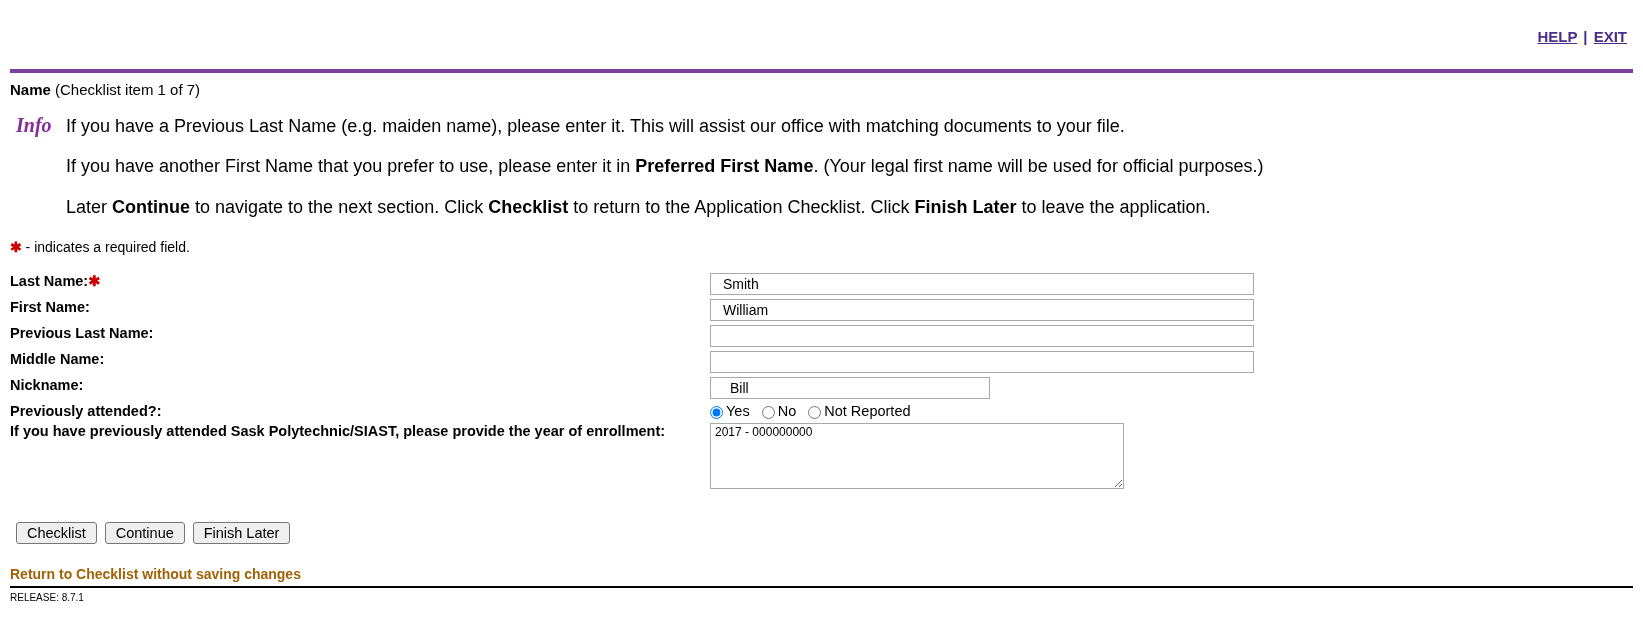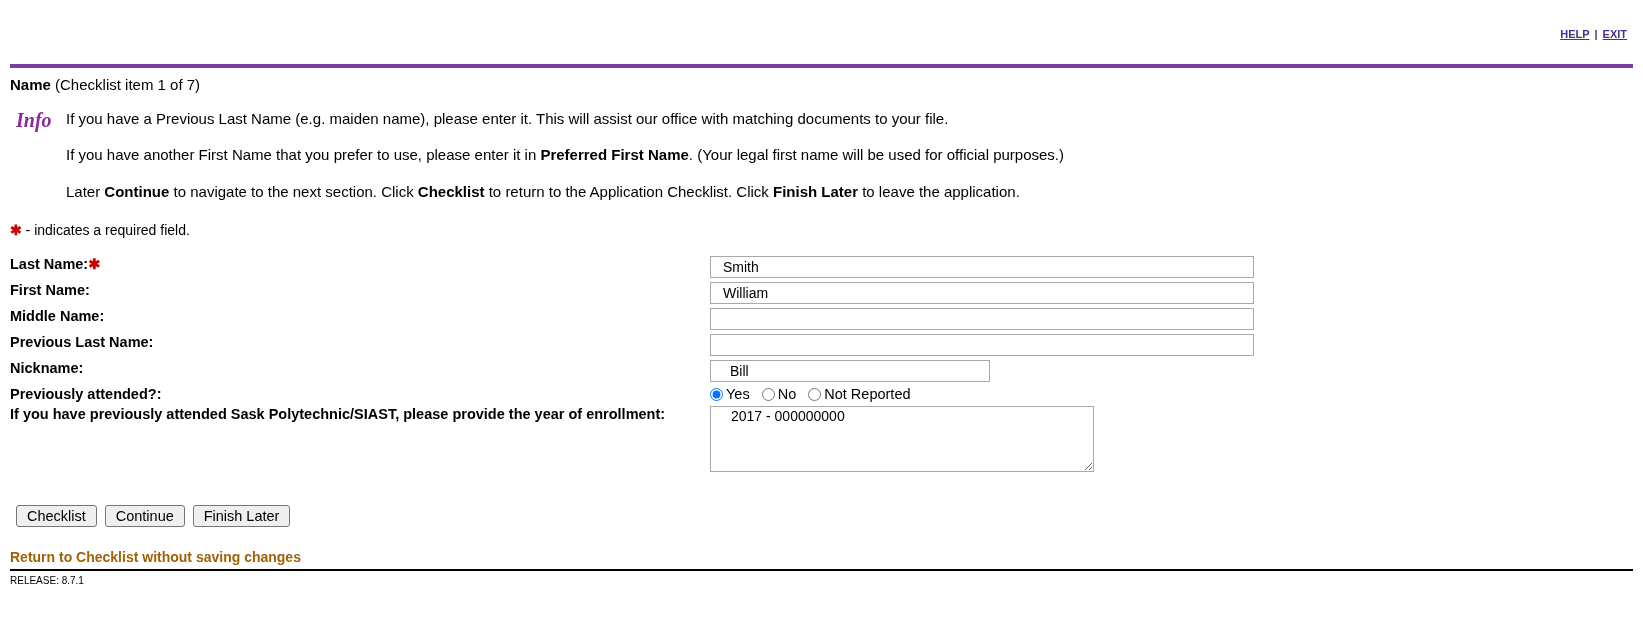--- a/index.html
+++ b/index.html
@@ -11,21 +11,21 @@
     color: #000;
   }
   .page {
     width: 1643px;
     padding: 0 10px 20px 10px;
     box-sizing: border-box;
   }
   .topbar {
     text-align: right;
     padding: 28px 6px 24px 0;
-    font-size: 11px;
+    font-size: 15px;
     font-weight: bold;
   }
   .topbar a {
     color: #4A2E8A;
     text-decoration: underline;
   }
   .topbar .sep {
     color: #4A2E8A;
     padding: 0 2px;
   }
@@ -49,21 +49,21 @@
     font-family: "Times New Roman", serif;
     font-style: italic;
     font-weight: bold;
     color: #872B9B;
     font-size: 20px;
     flex: 0 0 44px;
     padding-top: 0px;
   }
   .info-text {
     flex: 1 1 auto;
-    font-size: 15px;
+    font-size: 18px;
   }
   .info-text p {
     margin: 0 0 16px 0;
     line-height: 1.35;
   }
   .star { color: #cc0000; font-weight: bold; }
   .req-note { margin: 4px 0 16px 0; }
   table.form {
     border-collapse: collapse;
     margin-top: 16px;
@@ -91,26 +91,26 @@
   input[type="text"].med {
     width: 280px;
     height: 22px;
     border: 1px solid #a9a9a9;
     padding: 1px 19px;
     font-family: Arial, sans-serif;
     font-size: 14px;
     box-sizing: border-box;
   }
   textarea.enroll {
-    width: 384px;
+    width: 414px;
     height: 66px;
     border: 1px solid #a9a9a9;
-    padding: 1px 20px;
-    font-family: Arial, sans-serif;
-    font-size: 14px;
+    padding: 1px 4px;
+    font-family: Arial, sans-serif;
+    font-size: 12px;
     resize: both;
     box-sizing: border-box;
   }
   .radio-group label {
     margin-right: 8px;
     font-weight: normal;
   }
   .radio-group input { margin: 0 3px 0 0; vertical-align: middle; }
   .button-row {
     margin: 28px 0 8px 6px;
@@ -188,27 +188,27 @@
         <input type="text" class="wide" value="Smith" style="">
       </td>
     </tr>
     <tr>
       <td class="label">First Name:</td>
       <td>
         <input type="text" class="wide" value="William" style="">
       </td>
     </tr>
     <tr>
+      <td class="label">Previous Last Name:</td>
+      <td>
+        <input type="text" class="wide" value="" style="">
+      </td>
+    </tr>
+    <tr>
       <td class="label">Middle Name:</td>
-      <td>
-        <input type="text" class="wide" value="" style="">
-      </td>
-    </tr>
-    <tr>
-      <td class="label">Previous Last Name:</td>
       <td>
         <input type="text" class="wide" value="" style="">
       </td>
     </tr>
     <tr>
       <td class="label">Nickname:</td>
       <td>
         <input type="text" class="med" value="Bill" style="">
       </td>
     </tr>

